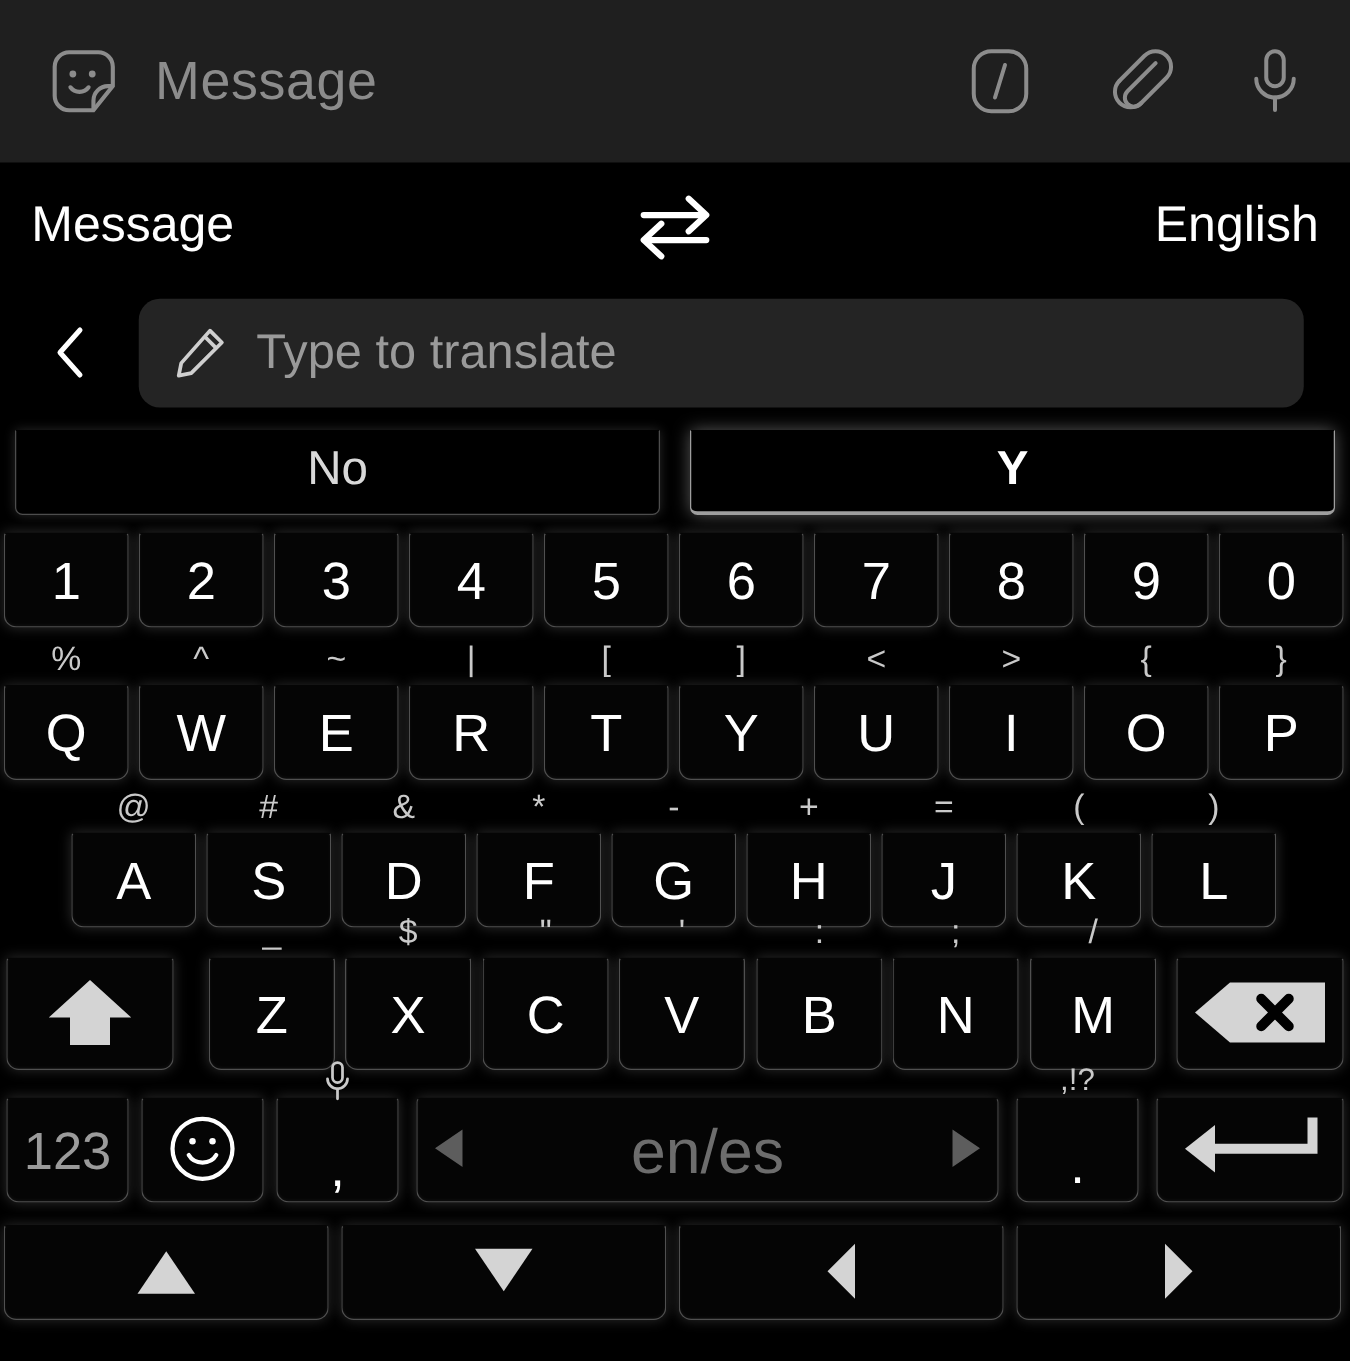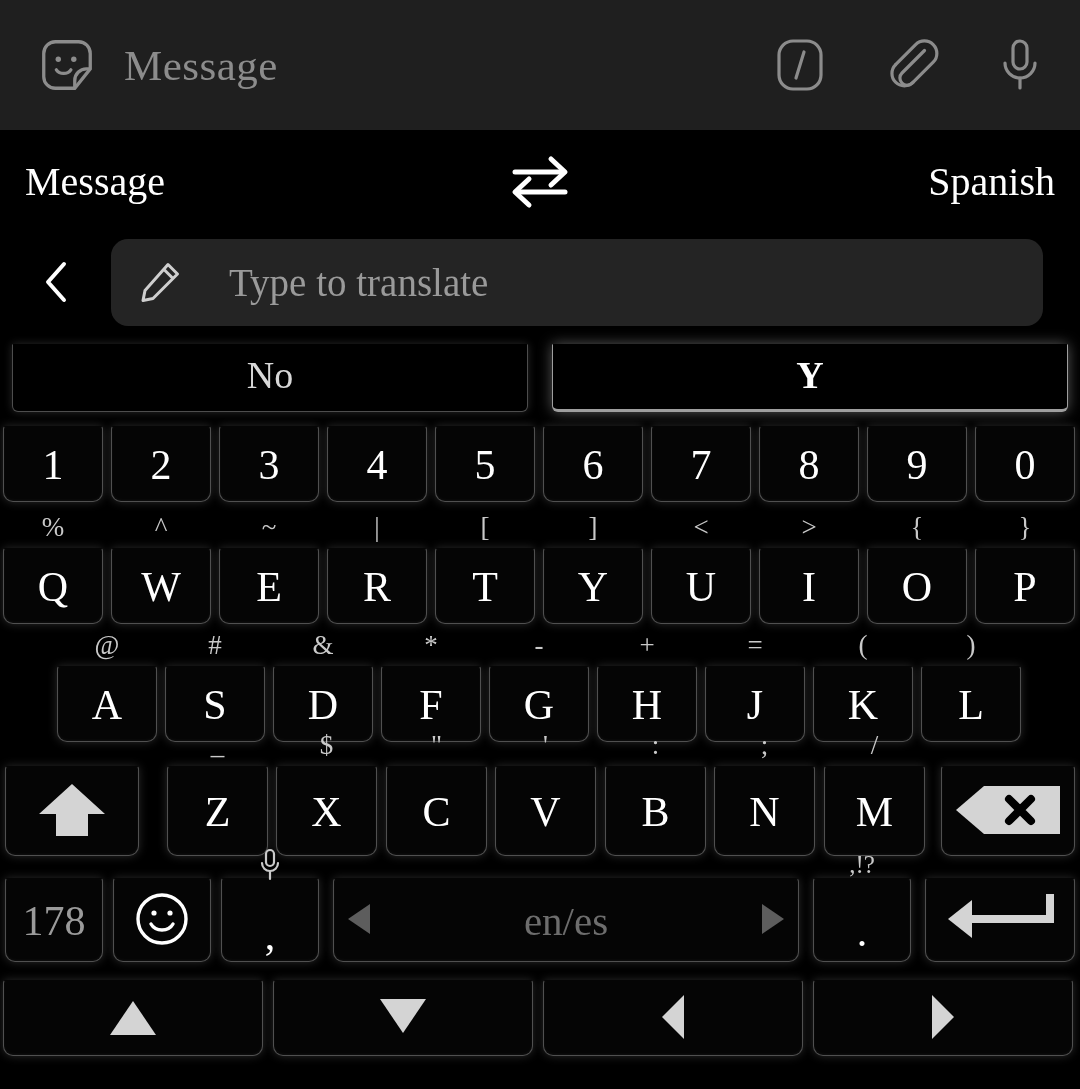--- a/index.html
+++ b/index.html
@@ -2,21 +2,21 @@
 <html><head>
 <meta charset="utf-8">
 <style>
   * { box-sizing: border-box; margin: 0; padding: 0; }
   html, body {
     width: 1080px; height: 1089px;
     background: #000;
     font-family: "Liberation Sans", sans-serif;
     overflow: hidden;
   }
-  #app { position: relative; width: 1080px; height: 1089px; background: #000; font-family: Liberation Serif, serif; }
+  #app { position: relative; width: 1080px; height: 1089px; background: #000; }
 
   
   .msgbar {
     position: absolute; left: 0; top: 0; width: 1080px; height: 130px;
     background: #1f1f1f;
     display: flex; align-items: center;
   }
   .msgbar .left { display: flex; align-items: center; margin-left: 36px; }
   .sticker-ico { width: 62px; height: 62px; display: block; }
   .msg-label {
@@ -43,21 +43,21 @@
 
   
   .trans-row {
     position: absolute; left: 0; top: 238px; width: 1080px; height: 88px;
     display: flex; align-items: center;
   }
   .back-chev { width: 56px; height: 56px; margin-left: 30px; display: block; }
   .trans-field {
     margin-left: 25px; width: 932px; height: 87px;
     background: #242424; border-radius: 17px;
-    display: flex; align-items: center; gap: 24px;
+    display: flex; align-items: center;
   }
   .pencil-ico { width: 46px; height: 46px; margin-left: 26px; display: block; }
   .trans-ph {
     margin-left: 22px; font-size: 39px; color: #9a9a9a;
   }
 
   
   .sugg {
     position: absolute; left: 0; top: 340px; width: 1080px; height: 78px;
     display: flex;
@@ -111,21 +111,21 @@
     font-size: 42px; line-height: 1;
   }
   .key .sub {
     position: absolute; z-index: 3; top: -34px; left: 0; right: 0;
     text-align: center; font-size: 27px; color: #c9c9c9; line-height: 1;
   }
   .key.grey .main { color: #9b9b9b; }
   .key.spaceb .cap { border-radius: 4px 4px 10px 10px; }
   .key .svgico { position: relative; z-index: 2; display: block; }
 
-  .spacelbl { font-size: 41px; color: #6d6d6d; position: relative; z-index: 2; }
+  .spacelbl { font-size: 50px; color: #6d6d6d; position: relative; z-index: 2; }
   .sp-tri { position: absolute; z-index: 3; top: 50%; transform: translateY(-50%); }
   .sp-tri.l { left: 16px; }
   .sp-tri.r { right: 16px; }
 </style>
 </head>
 <body>
 
 <div id="app">
 
   <div class="msgbar">
@@ -167,21 +167,21 @@
   <div class="trans-head">
     <span class="lang-l">Message</span>
     <span class="swap-wrap">
       <svg width="70" height="60" viewBox="0 0 70 60" fill="none" stroke="#fff" stroke-width="5">
         <path d="M10 20h48" stroke-linecap="round"></path>
         <path d="M46 7 60 20 46 33" stroke-linecap="round" stroke-linejoin="round" fill="none"></path>
         <path d="M60 40H12" stroke-linecap="round"></path>
         <path d="M24 27 10 40l14 13" stroke-linecap="round" stroke-linejoin="round" fill="none"></path>
       </svg>
     </span>
-    <span class="lang-r">Spanish</span>
+    <span class="lang-r">English</span>
   </div>
 
   <div class="trans-row">
     <span>
       <svg class="back-chev" viewBox="0 0 56 56" fill="none" stroke="#fff" stroke-width="4">
         <path d="M34 10 18 28l16 18" stroke-linecap="round" stroke-linejoin="round"></path>
       </svg>
     </span>
     <div class="trans-field">
       <span>
@@ -402,21 +402,21 @@
         <div class="key" style="left: 821px; top: 18px; width: 107px; height: 92px;">
           <span class="cap"></span>
           <span class="sub">/</span>
           <span class="main">M</span>
         </div>
       </div>
 
     <div class="krow r-b" id="row-b">
       <div class="key grey" style="left:2px;top:12px;width:104px;height:86px;">
         <span class="cap"></span>
-        <span class="main">178</span>
+        <span class="main">123</span>
       </div>
       <div class="key" style="left:110px;top:12px;width:104px;height:86px;">
         <span class="cap"></span>
         <span class="svgico">
           <svg width="58" height="58" viewBox="0 0 58 58" fill="none" stroke="#fff" stroke-width="3.4">
             <circle cx="29" cy="29" r="24"></circle>
             <circle cx="21" cy="23" r="2.6" fill="#fff" stroke="none"></circle>
             <circle cx="37" cy="23" r="2.6" fill="#fff" stroke="none"></circle>
             <path d="M18 34c4.5 8 17.5 8 22 0" stroke-linecap="round"></path>
           </svg>

